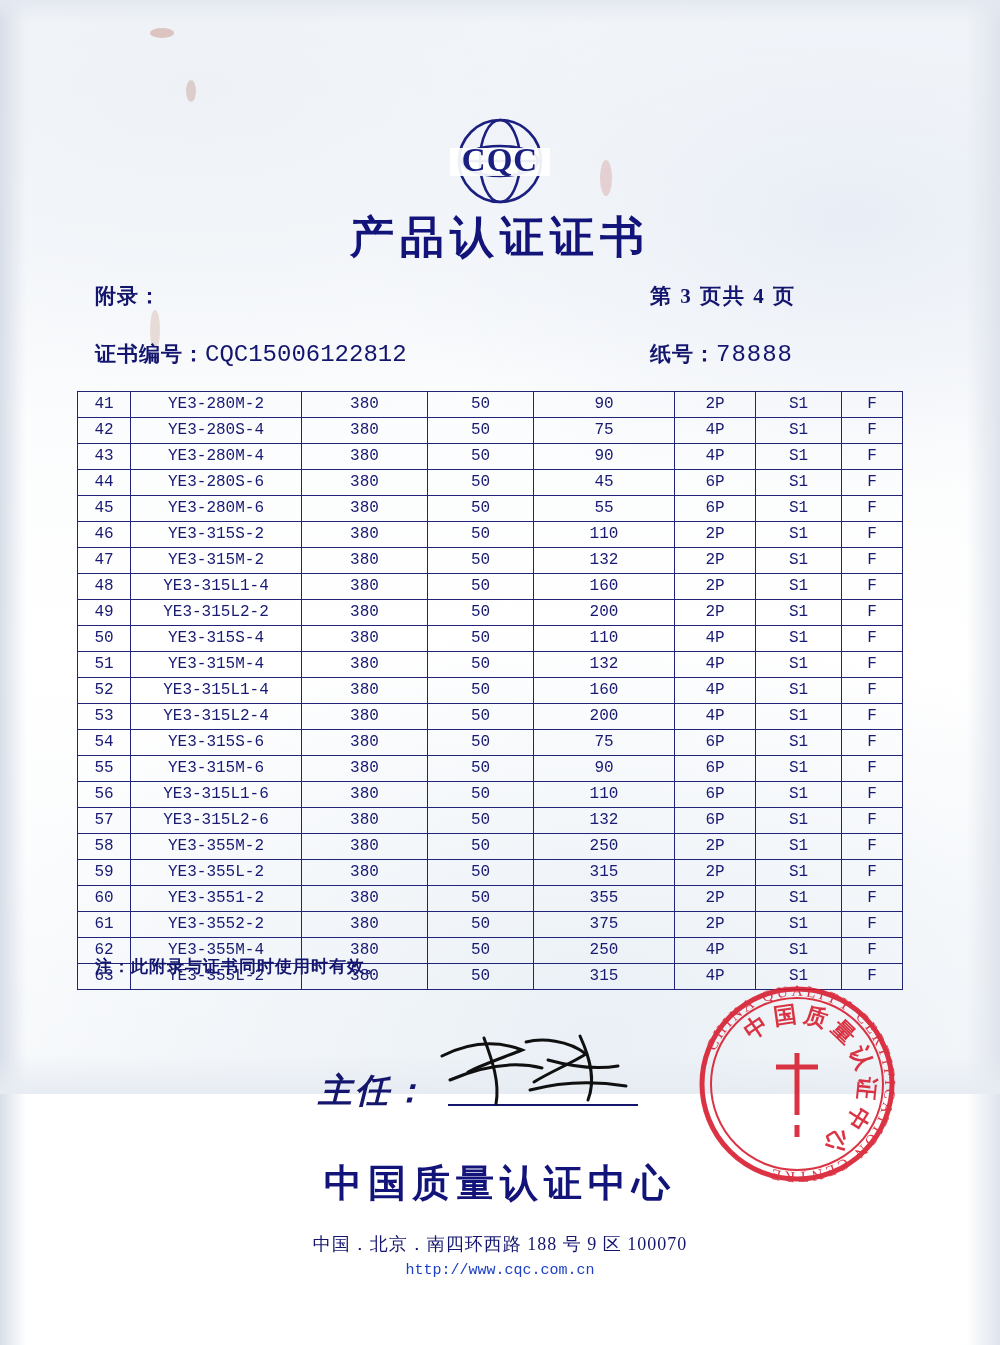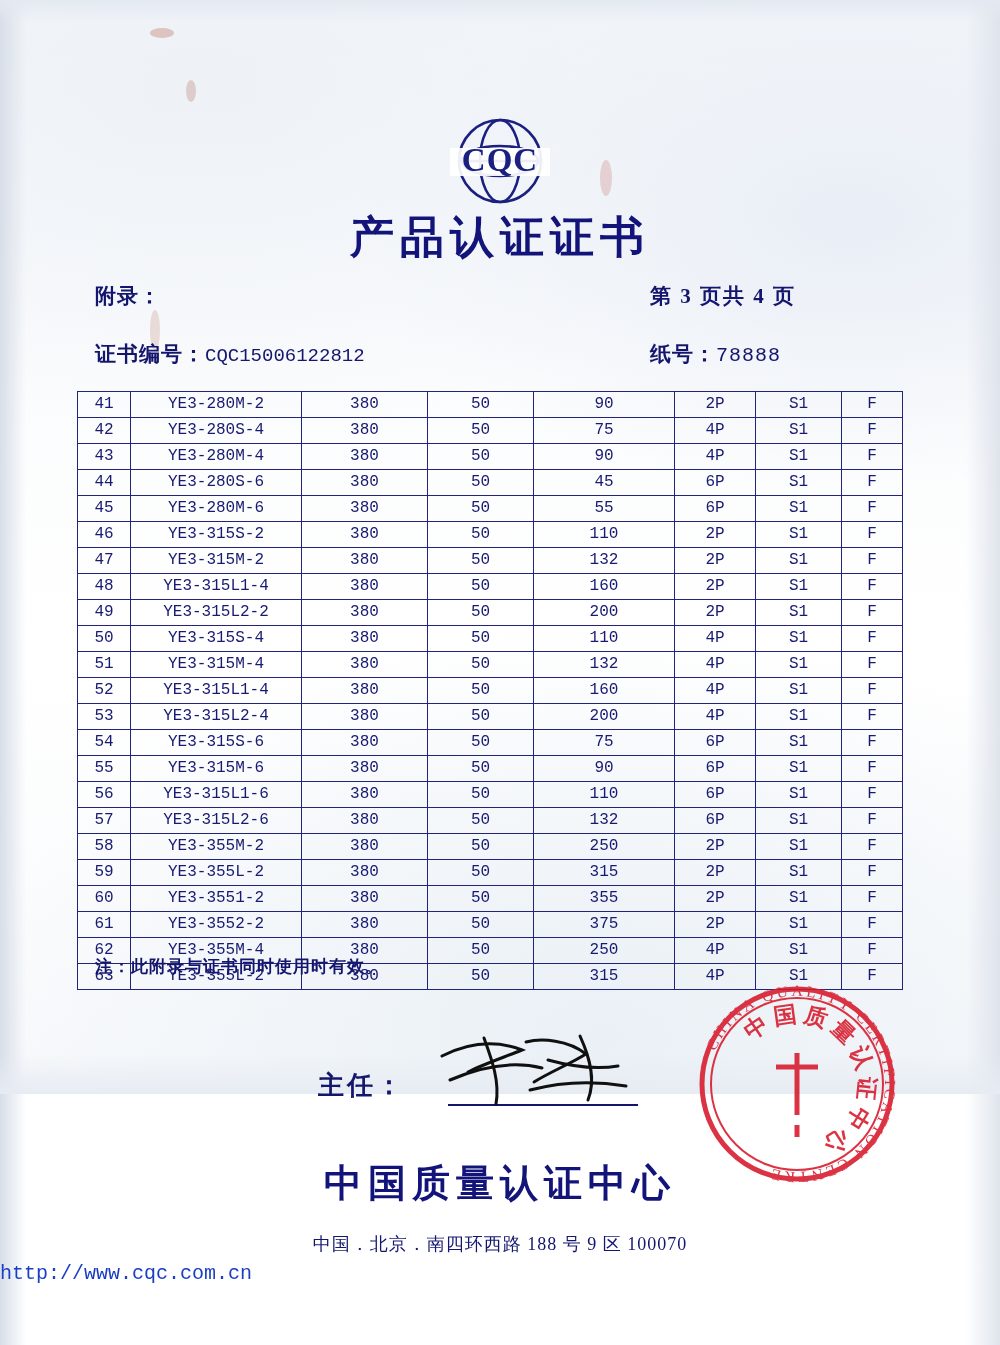--- a/index.html
+++ b/index.html
@@ -76,23 +76,23 @@
   .row-line {
     position: absolute;
     font-size: 21px;
     color: #14166e;
     font-weight: bold;
     letter-spacing: 1px;
   }
   .lbl-appendix { left: 95px; top: 282px; }
   .lbl-pageinfo { left: 650px; top: 282px; letter-spacing: 2px; }
   .lbl-certno   { left: 95px; top: 340px; }
-  .certno-value { font-family: "Liberation Mono", monospace; font-weight: normal; font-size: 19px; letter-spacing: 0px;}
+  .certno-value { font-family: "Liberation Mono", monospace; font-weight: normal; font-size: 24px; letter-spacing: 0px;}
   .lbl-paperno  { left: 650px; top: 340px; }
-  .paperno-value { font-family: "Liberation Mono", monospace; font-weight: normal; font-size: 20px;}
+  .paperno-value { font-family: "Liberation Mono", monospace; font-weight: normal; font-size: 24px;}
 
   table.grid {
     position: absolute;
     left: 77px;
     top: 391px;
     width: 815px;
     border-collapse: collapse;
     table-layout: fixed;
     padding-left: 40px;
   }
@@ -123,24 +123,25 @@
     font-size: 17px;
     color: #14166e;
     font-weight: bold;
     letter-spacing: 1px;
   }
 
   .director {
     position: absolute;
     left: 318px;
     top: 1068px;
-    font-size: 26px;
+    font-size: 34px;
     color: #14166e;
     font-weight: bold;
     letter-spacing: 3px;
+    font-style: italic;
   }
   .sig-line {
     position: absolute;
     left: 448px;
     top: 1104px;
     width: 190px;
     border-bottom: 2px solid #14166e;
   }
   .signature {
     position: absolute;
@@ -177,22 +178,22 @@
     text-align: center;
     font-size: 18px;
     color: #14166e;
     letter-spacing: 1px;
   }
   .url {
     position: absolute;
     top: 1262px;
     left: 0;
     width: 1000px;
-    text-align: left;
-    font-size: 20px;
+    text-align: center;
+    font-size: 15px;
     color: #1a3fc4;
     font-family: "Liberation Mono", monospace;
   }
 </style>
 </head>
 <body>
 
 <div class="page">
 
   <div class="edge-left"></div>

